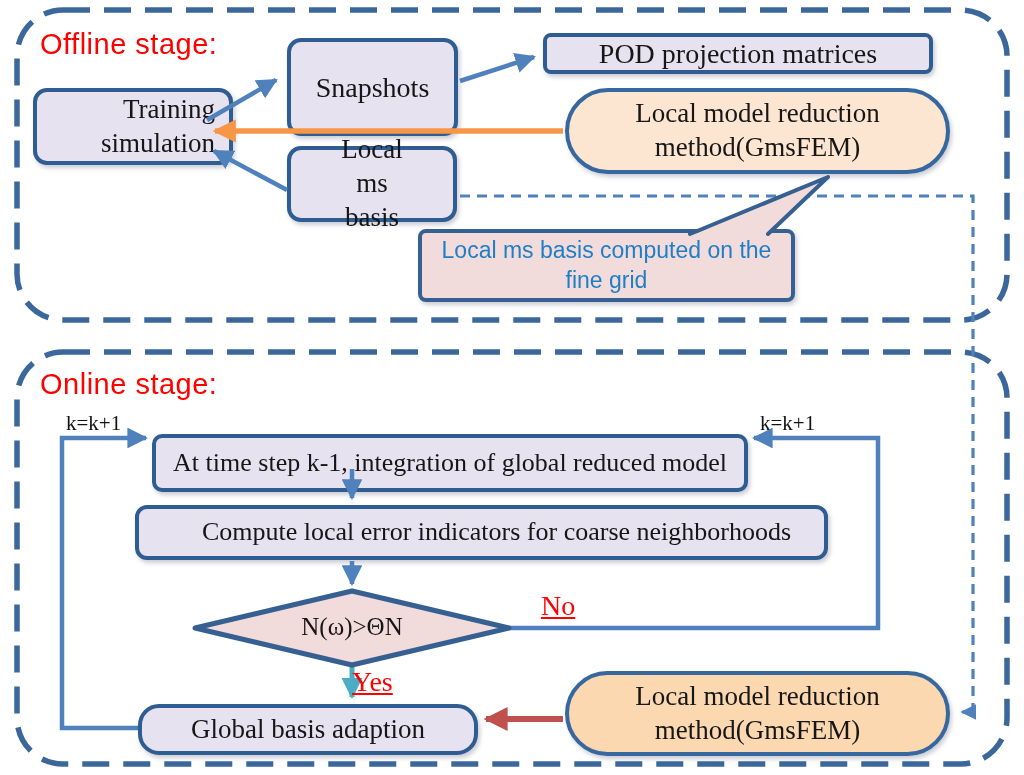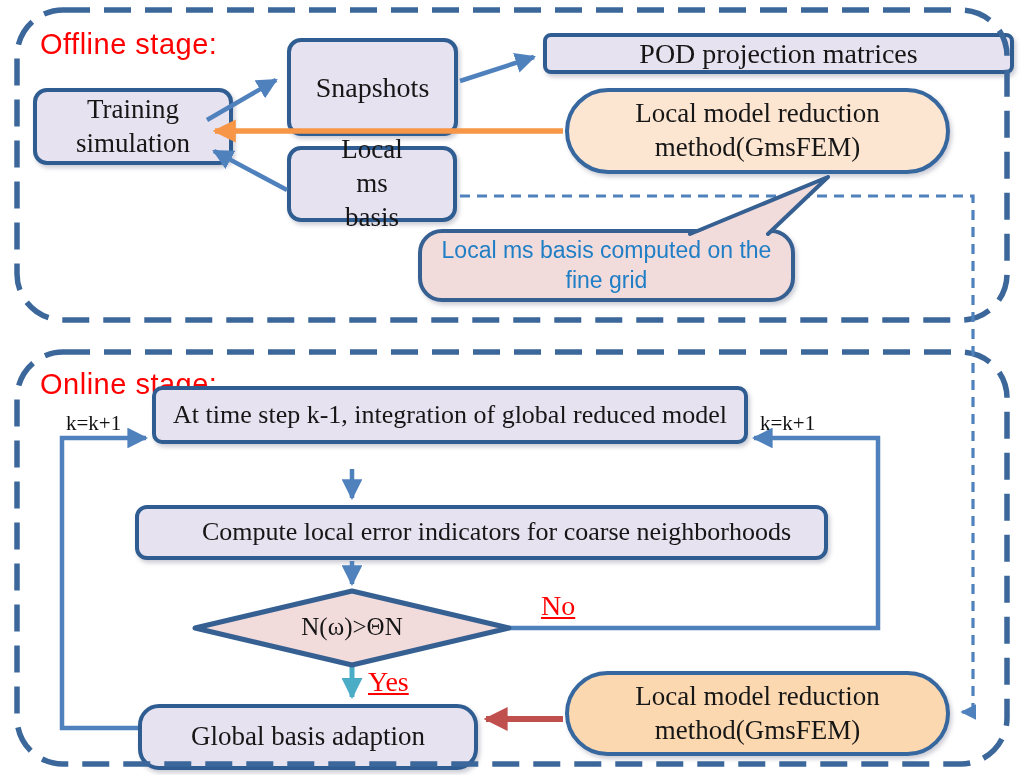--- a/index.html
+++ b/index.html
@@ -14,21 +14,21 @@
     border:4px solid #2F5D92;background:#E6E2F0;border-radius:14px;
     font-size:27px;line-height:1.25;
     box-shadow:2px 3px 4px rgba(110,110,135,.35);
   }
   .lav{background:#E6E2F0;}
   .peach{background:#FCE5D1;}
   .peach2{background:#FBD8B0;}
   .stadium{border-radius:44px;border-width:4.5px;border-color:#37679F;}
   .thin{border-radius:8px;}
   .callout{
-    background:#F2DCDB;border-color:#376092;border-radius:24px;
+    background:#F2DCDB;border-color:#376092;border-radius:8px;
     font-family:"Liberation Sans","DejaVu Sans",sans-serif;
     font-size:23px;color:#1F7EC5;line-height:1.3;padding:16px 10px;
   }
   .stage-label{
     position:absolute;z-index:2;color:#FF0000;
     font-family:"Liberation Sans","DejaVu Sans",sans-serif;
     font-size:29px;letter-spacing:.5px;
   }
   .k-label{position:absolute;z-index:2;font-size:21px;color:#111;}
   .yn-label{position:absolute;z-index:4;color:#FF0000;font-size:28px;text-decoration:underline;}
@@ -38,37 +38,37 @@
   .nowrap{white-space:nowrap;}
 </style>
 </head>
 <body>
 
 <div class="canvas">
 
   <div class="stage-label" style="left:40px;top:28px;">Offline stage:</div>
   <div class="stage-label" style="left:40px;top:368px;">Online stage:</div>
 
-  <div class="node lav" style="left:33px;top:88px;width:200px;height:77px;padding:0 14px;">Training simulation</div>
+  <div class="node lav" style="left:33px;top:88px;width:200px;height:77px;padding:0 14px;text-align:right;">Training simulation</div>
   <div class="node lav" style="left:287px;top:38px;width:171px;height:98px;font-size:28px;">Snapshots</div>
-  <div class="node lav thin" style="left:543px;top:33px;width:471px;height:41px;font-size:28px;">POD projection matrices</div>
+  <div class="node lav thin" style="left:543px;top:33px;width:390px;height:41px;font-size:28px;">POD projection matrices</div>
   <div class="node peach stadium" style="left:565px;top:88px;width:385px;height:86px;padding:0 30px;">Local model reduction method(GmsFEM)</div>
   <div class="node lav" style="left:287px;top:146px;width:170px;height:76px;padding:0 38px;">Local ms basis</div>
   <div class="node callout" style="left:418px;top:229px;width:377px;height:73px;">Local ms basis computed on the fine grid</div>
 
-  <div class="node lav" style="left:152px;top:386px;width:596px;height:58px;font-size:26px;line-height:1.15;border-radius:10px;">At time step k-1, integration of global reduced model</div>
+  <div class="node lav" style="left:152px;top:434px;width:596px;height:58px;font-size:26px;line-height:1.15;border-radius:10px;">At time step k-1, integration of global reduced model</div>
   <div class="node lav nowrap" style="left:135px;top:505px;width:693px;height:55px;font-size:26px;border-radius:12px;padding-left:30px;">Compute local error indicators for coarse neighborhoods</div>
-  <div class="node lav" style="left:138px;top:704px;width:340px;height:66px;border-radius:21px;text-align:right;">Global basis adaption</div>
+  <div class="node lav" style="left:138px;top:704px;width:340px;height:51px;border-radius:21px;text-align:right;">Global basis adaption</div>
   <div class="node peach2 stadium" style="left:565px;top:671px;width:385px;height:85px;padding:0 30px;">Local model reduction method(GmsFEM)</div>
   <div class="diamond-text" style="left:252px;top:613px;width:200px;">N(ω)&gt;ΘN</div>
 
   <div class="k-label" style="left:66px;top:411px;">k=k+1</div>
   <div class="k-label" style="left:760px;top:411px;">k=k+1</div>
   <div class="yn-label" style="left:541px;top:590px;">No</div>
-  <div class="yn-label" style="left:368px;top:666px;text-align:center;">Yes</div>
+  <div class="yn-label" style="left:352px;top:666px;text-align:center;">Yes</div>
 
   <svg class="layer-svg" width="1024" height="775" viewBox="0 0 1024 775">
     <defs>
       <marker id="ah-blue" viewBox="0 0 10 10" refX="9" refY="5" markerWidth="4.6" markerHeight="4.6" orient="auto-start-reverse">
         <path d="M0,0 L10,5 L0,10 z" fill="#4F81BD"></path>
       </marker>
       <marker id="ah-orange" viewBox="0 0 10 10" refX="9" refY="5" markerWidth="4.2" markerHeight="4.2" orient="auto-start-reverse">
         <path d="M0,0 L10,5 L0,10 z" fill="#F79646"></path>
       </marker>
       <marker id="ah-teal" viewBox="0 0 10 10" refX="9" refY="5" markerWidth="4.2" markerHeight="4.2" orient="auto-start-reverse">

